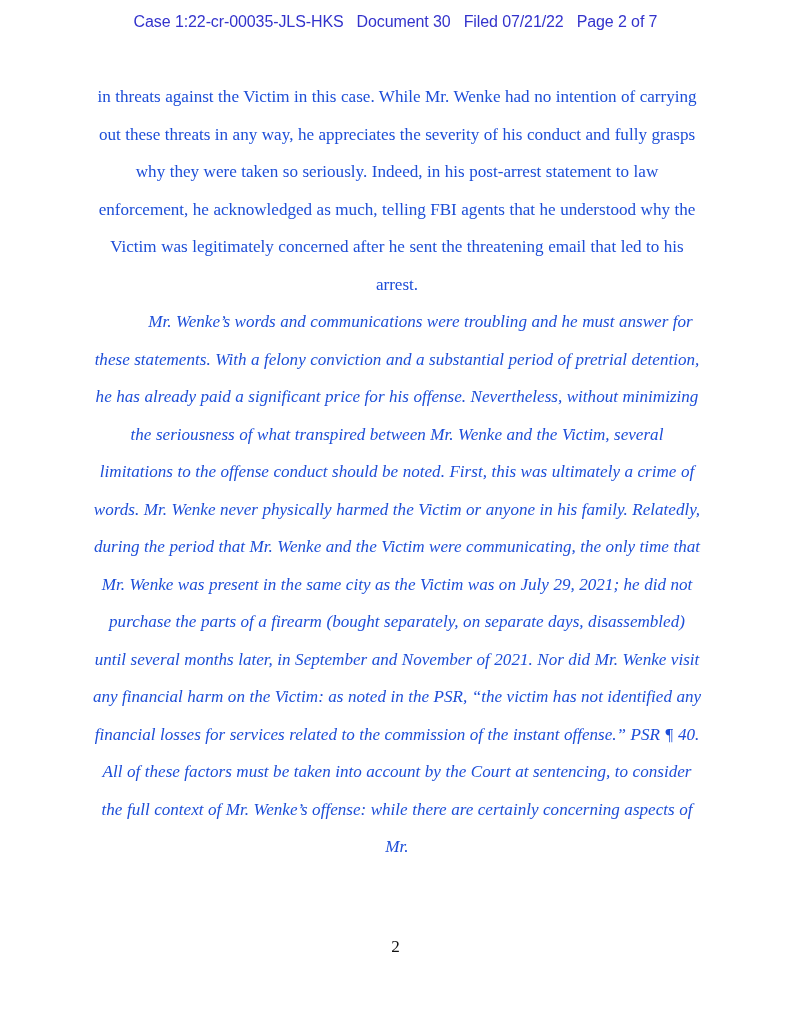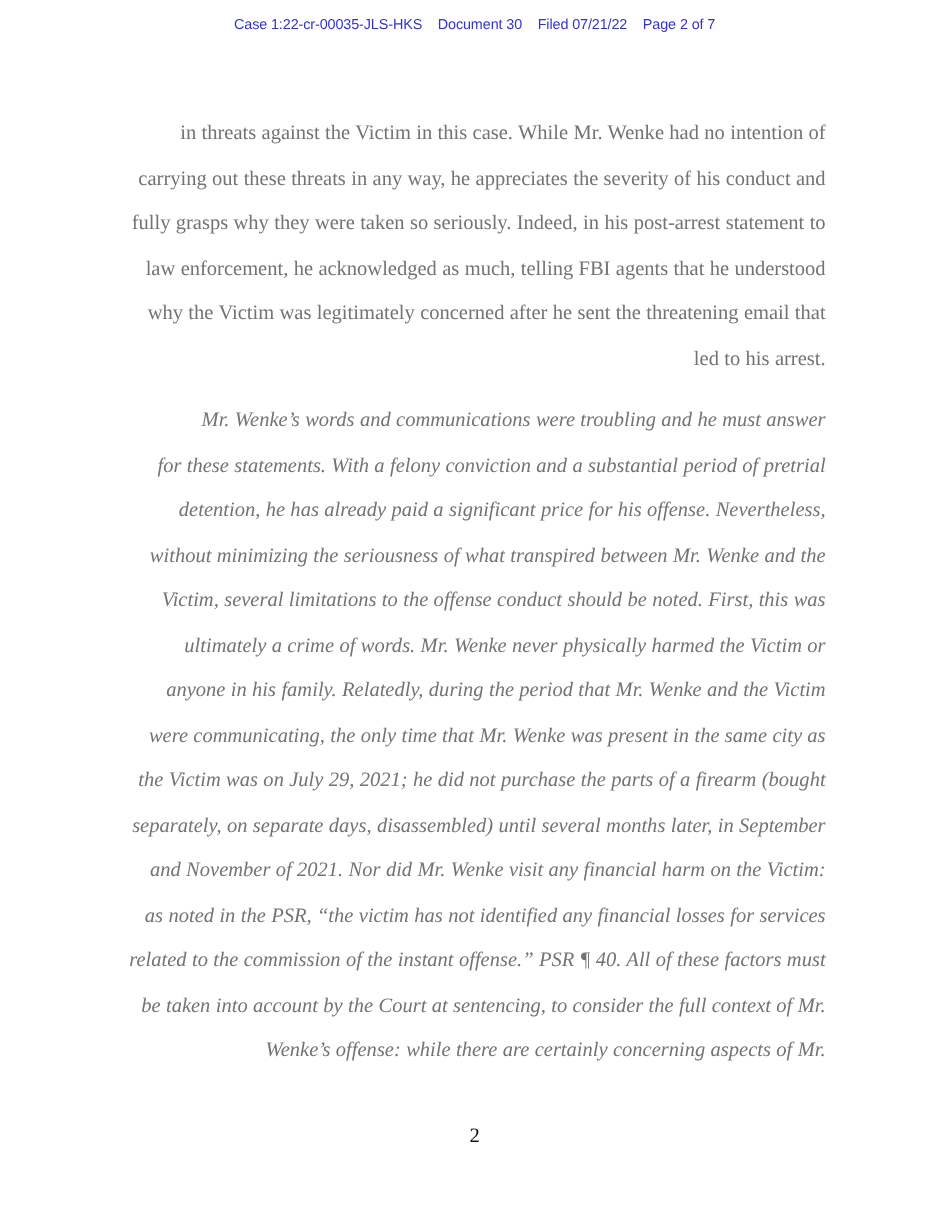--- a/index.html
+++ b/index.html
@@ -23,46 +23,46 @@
   }
 
   
   .ecf-header {
     position: absolute;
     top: 13px;
     left: 0;
     width: 791px;
     text-align: center;
     font-family: "Liberation Sans", sans-serif;
-    font-size: 12px;
+    font-size: 16px;
     letter-spacing: -0.1px;
     color: #3333cc;
     white-space: nowrap;
   }
   .ecf-header span {
     display: inline-block;
   }
   .ecf-seg + .ecf-seg {
     margin-left: 13px;
   }
 
   
   .doc-body {
     position: absolute;
     top: 78px;
     left: 92px;
     width: 610px;
   }
 
   .para {
-    margin: 14px;
+    margin: 0;
     font-size: 17.1px;
     line-height: 37.5px;
-    color: #737373;
-    text-align: right;
+    color: #1d4ed8;
+    text-align: center;
     word-spacing: 0.2px;
   }
   .para + .para {
     margin-top: 0;
   }
   .para.indent {
     text-indent: 47px;
     font-style: italic;
   }
 

